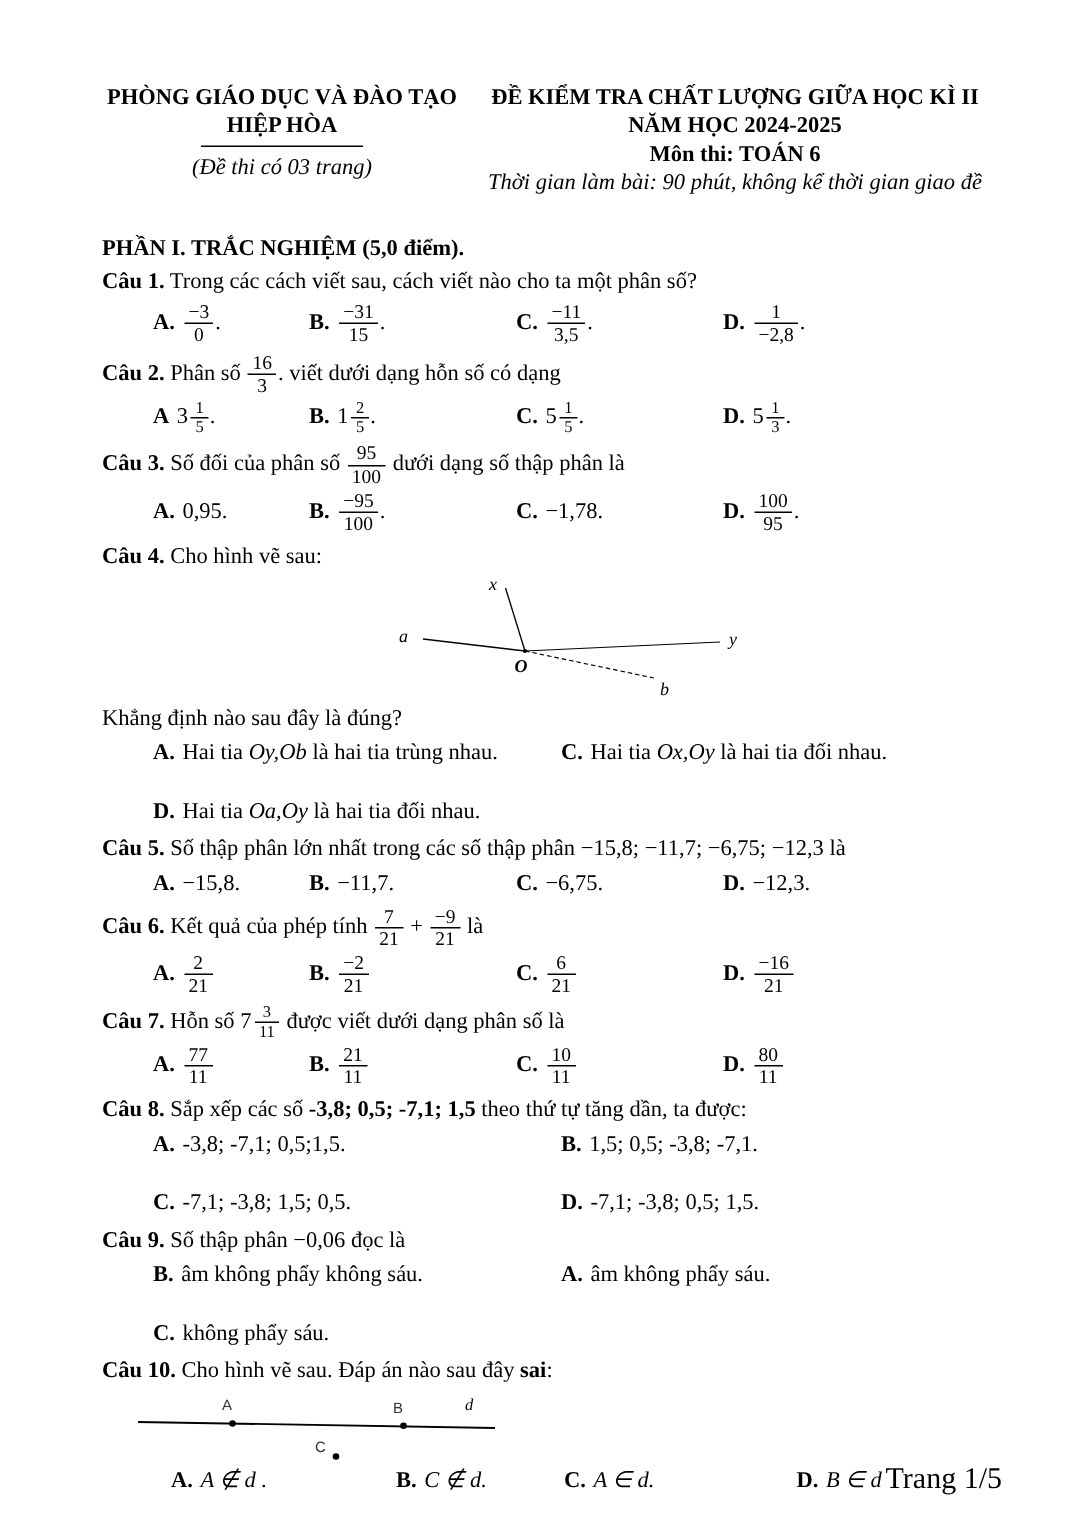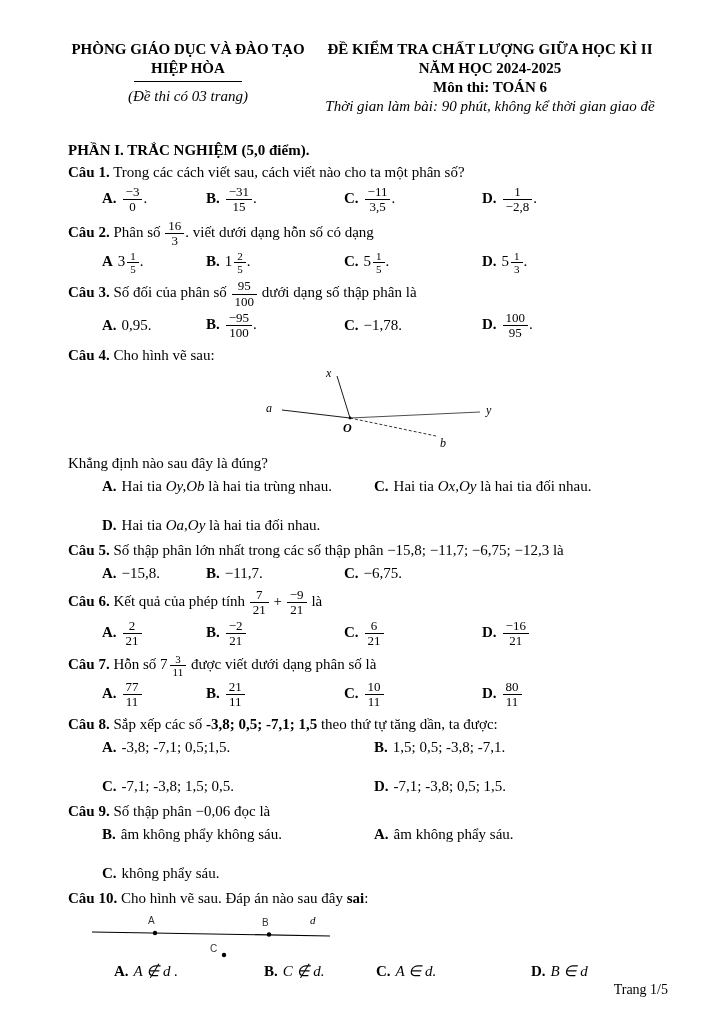--- a/index.html
+++ b/index.html
@@ -2,21 +2,21 @@
 <html><head>
 <meta charset="utf-8">
 <style>
   * { margin:0; padding:0; box-sizing:border-box; }
   html,body { width:724px; height:1024px; }
   body {
     background:#ffffff; color:#000;
     font-family:"Liberation Serif", serif;
     font-size:15px; position:relative; overflow:hidden;
   }
-  .page { padding:40px 56px 0 64px; }
+  .page { padding:56px 56px 0 64px; }
   .bold { font-weight:bold; }
   .italic { font-style:italic; }
   .bi { font-weight:bold; }
   .math { font-style:italic; }
   .header { display:flex; justify-content:space-between; text-align:center; line-height:19px; }
   .header-left { width:248px; }
   .header-right { width:356px; }
   .rule { width:108px; border-top:1.6px solid #000; margin:3px auto 5px; }
   .part-title { margin:26px 0 3px 4px; font-weight:bold; }
   .question { margin:0 0 1px 4px; }
@@ -31,21 +31,21 @@
   .frac .num { display:block; border-bottom:1px solid #000; padding:0 3px; }
   .frac .den { display:block; padding:0 3px; }
   .mixed .frac { font-size:11px; margin-left:1px; }
   .figure { line-height:0; }
   .figure-rays { margin:2px 0 0 182px; }
   .figure-line { margin:4px 0 2px 18px; }
   .fig-label { font-family:"Liberation Serif", serif; font-style:italic; font-size:12px; fill:#000; }
   .fig-label-o { font-weight:bold; }
   .fig-label-sm { font-family:"Liberation Sans", sans-serif; font-size:10px; fill:#333; font-style:normal; }
   .fig-label-d { font-style:italic; font-family:"Liberation Serif", serif; font-size:11px; }
-  .footer { position:absolute; right:56px; bottom:26px; font-size:14px; }
+  .footer { position:absolute; right:56px; bottom:26px; font-size:20px; }
 </style>
 </head>
 <body>
 
 <div class="page">
   <header class="header">
     <div class="header-left">
       <div class="bold">PHÒNG GIÁO DỤC VÀ ĐÀO TẠO</div>
       <div class="bold">HIỆP HÒA</div>
       <div class="rule"></div>
@@ -111,20 +111,21 @@
           <div class="option"><span class="optlabel">C.</span><span>Hai tia </span><span class="math">Ox,Oy</span><span> là hai tia đối nhau.</span></div>
           <div class="option"><span class="optlabel">D.</span><span>Hai tia </span><span class="math">Oa,Oy</span><span> là hai tia đối nhau.</span></div>
         </div>
       </div>
       <div class="question">
         <div class="stem"><span class="bold">Câu 5.</span><span> Số thập phân lớn nhất trong các số thập phân </span><span>−15,8; −11,7; −6,75; −12,3</span><span> là</span></div>
         <div class="options row4">
           <div class="option"><span class="optlabel">A.</span><span>−15,8.</span></div>
           <div class="option"><span class="optlabel">B.</span><span>−11,7.</span></div>
           <div class="option"><span class="optlabel">C.</span><span>−6,75.</span></div>
+          <div class="option"><span class="optlabel">D.</span><span>−12,3.</span></div>
         </div>
       </div>
       <div class="question">
         <div class="stem"><span class="bold">Câu 6.</span><span> Kết quả của phép tính </span><span class="frac"><span class="num">7</span><span class="den">21</span></span><span> + </span><span class="frac"><span class="num">−9</span><span class="den">21</span></span><span> là</span></div>
         <div class="options row4">
           <div class="option"><span class="optlabel">A.</span><span class="frac"><span class="num">2</span><span class="den">21</span></span></div>
           <div class="option"><span class="optlabel">B.</span><span class="frac"><span class="num">−2</span><span class="den">21</span></span></div>
           <div class="option"><span class="optlabel">C.</span><span class="frac"><span class="num">6</span><span class="den">21</span></span></div>
           <div class="option"><span class="optlabel">D.</span><span class="frac"><span class="num">−16</span><span class="den">21</span></span></div>
         </div>

